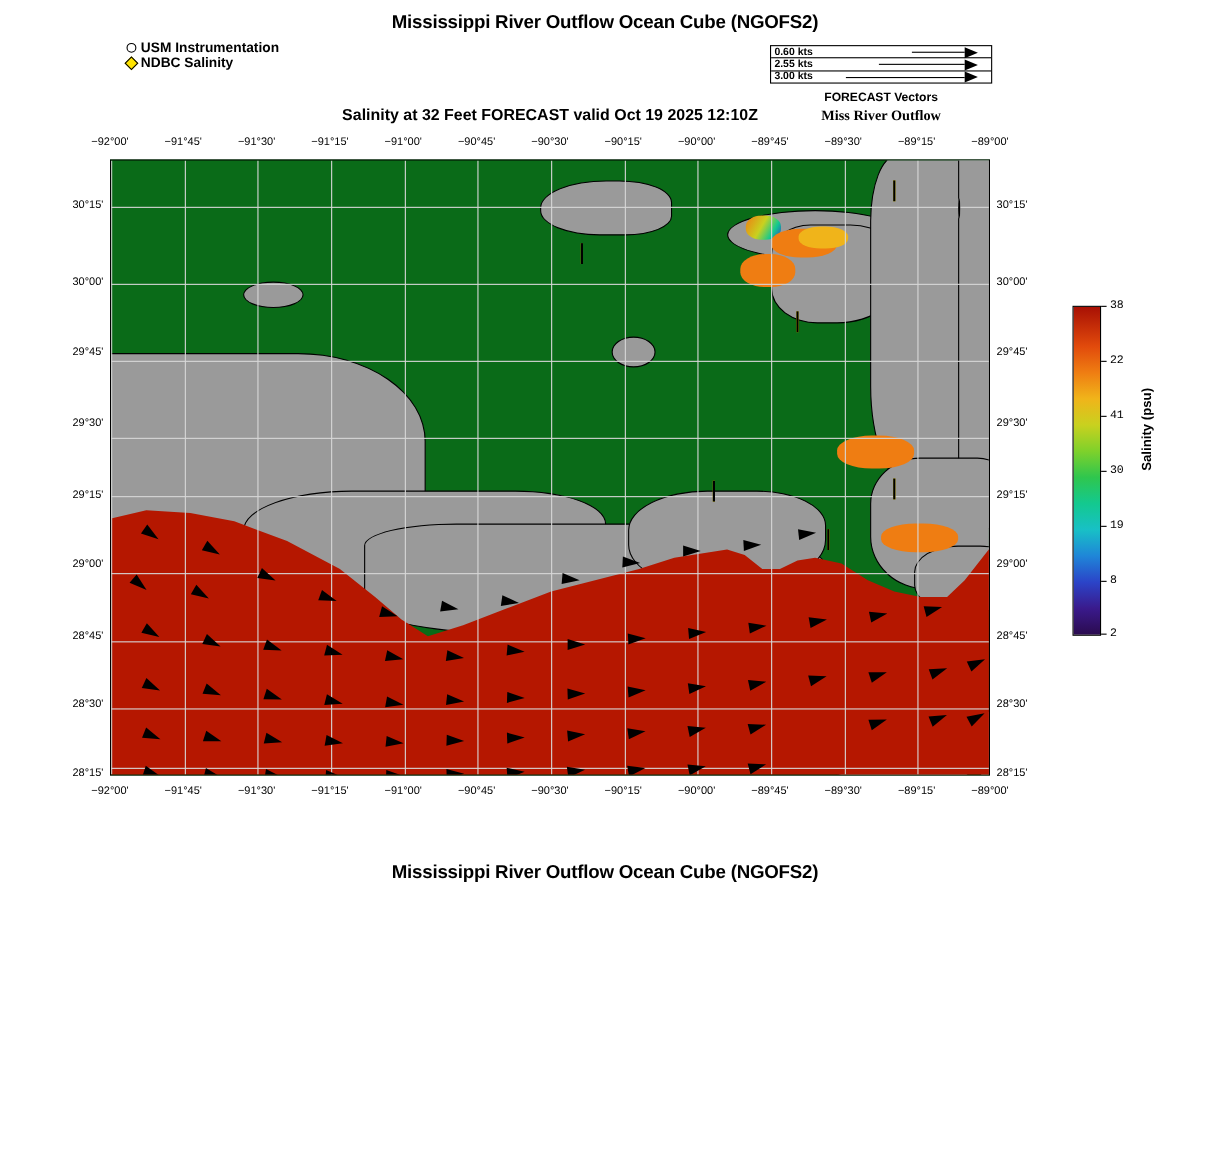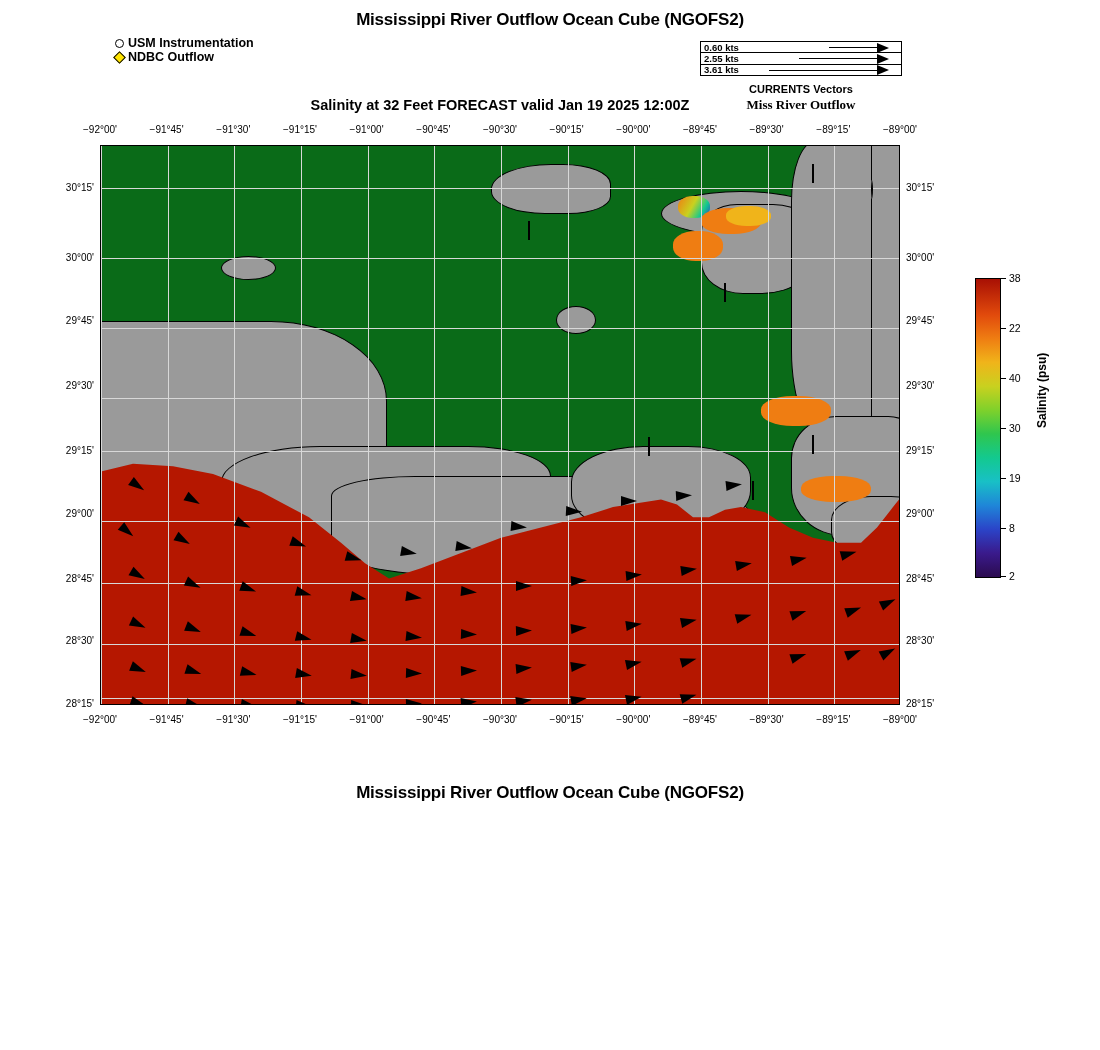--- a/index.html
+++ b/index.html
@@ -225,72 +225,73 @@
     left: 26px;
     width: 5px; height: 1px;
     background: #000;
   }
   .cb-lab {
     position: absolute;
     left: 34px;
     font-size: 10.5px;
     transform: translateY(-50%);
     white-space: nowrap;
+    font-family: Liberation Mono, monospace;
   }
   #colorbar-title {
     position: absolute;
     left: 1035px; top: 428px;
     font-size: 12px;
     font-weight: bold;
     transform: rotate(-90deg);
     transform-origin: left top;
     white-space: nowrap;
   }
 </style>
 </head>
 <body>
 
 <div class="abs" id="main-title">Mississippi River Outflow Ocean Cube (NGOFS2)</div>
-<div class="abs" id="subtitle">Salinity at 32 Feet FORECAST valid Jan 19 2025 12:00Z</div>
+<div class="abs" id="subtitle">Salinity at 32 Feet FORECAST valid Oct 19 2025 12:10Z</div>
 <div class="abs" id="region-label">Miss River Outflow</div>
 <div class="abs" id="bottom-title">Mississippi River Outflow Ocean Cube (NGOFS2)</div>
 
 <div class="abs" id="map-legend">
   <div class="legend-row">
     <span class="legend-sym">
         <span class="circle-sym"></span>
       </span>
     <span>USM Instrumentation</span>
   </div>
   <div class="legend-row">
     <span class="legend-sym">
         <span class="diamond-sym"></span>
       </span>
-    <span>NDBC Outflow</span>
+    <span>NDBC Salinity</span>
   </div>
 </div>
 
 <div class="abs" id="vector-key">
   <div class="vk-row">
     <span class="vk-label">0.60 kts</span>
     <span class="vk-arrow-line" style="left:128px; width:48px;"></span>
     <span class="vk-arrow-head" style="left:176px;"></span>
   </div>
   <div class="vk-row">
     <span class="vk-label">2.55 kts</span>
     <span class="vk-arrow-line" style="left:98px; width:78px;"></span>
     <span class="vk-arrow-head" style="left:176px;"></span>
   </div>
   <div class="vk-row">
-    <span class="vk-label">3.61 kts</span>
+    <span class="vk-label">3.00 kts</span>
     <span class="vk-arrow-line" style="left:68px; width:108px;"></span>
     <span class="vk-arrow-head" style="left:176px;"></span>
   </div>
 </div>
-<div class="abs" id="currents-vectors-label">CURRENTS Vectors</div>
+<div class="abs" id="currents-vectors-label">FORECAST Vectors</div>
 
 <div class="abs" id="map-frame">
   <div id="ocean-base"></div>
 
   <div class="landmass land-plain" style="left:-2px; top:-2px; width:804px; height:0px;"></div>
 
   <div class="landmass" style="left:-4px; top:175px; width:290px; height:200px; border-radius:0 40% 30% 0;"></div>
   <div class="landmass" style="left:120px; top:300px; width:330px; height:120px; border-radius:30% 25% 40% 35%;"></div>
   <div class="landmass" style="left:230px; top:330px; width:420px; height:100px; border-radius:20% 40% 45% 30%;"></div>
   <div class="landmass" style="left:470px; top:300px; width:180px; height:90px; border-radius:40% 35% 50% 45%;"></div>
@@ -478,21 +479,21 @@
 <div class="abs tick-lab tick-y-right" style="top:640px;">28°30'</div>
 <div class="abs tick-lab tick-y-right" style="top:703px;">28°15'</div>
 
 <div class="abs" id="colorbar-wrap">
   <div id="colorbar"></div>
   <div class="cb-tick" style="top:0px;"></div>
   <div class="cb-lab" style="top:0px;">38</div>
   <div class="cb-tick" style="top:50px;"></div>
   <div class="cb-lab" style="top:50px;">22</div>
   <div class="cb-tick" style="top:100px;"></div>
-  <div class="cb-lab" style="top:100px;">40</div>
+  <div class="cb-lab" style="top:100px;">41</div>
   <div class="cb-tick" style="top:150px;"></div>
   <div class="cb-lab" style="top:150px;">30</div>
   <div class="cb-tick" style="top:200px;"></div>
   <div class="cb-lab" style="top:200px;">19</div>
   <div class="cb-tick" style="top:250px;"></div>
   <div class="cb-lab" style="top:250px;">8</div>
   <div class="cb-tick" style="top:298px;"></div>
   <div class="cb-lab" style="top:298px;">2</div>
 </div>
 <div id="colorbar-title">Salinity (psu)</div>

